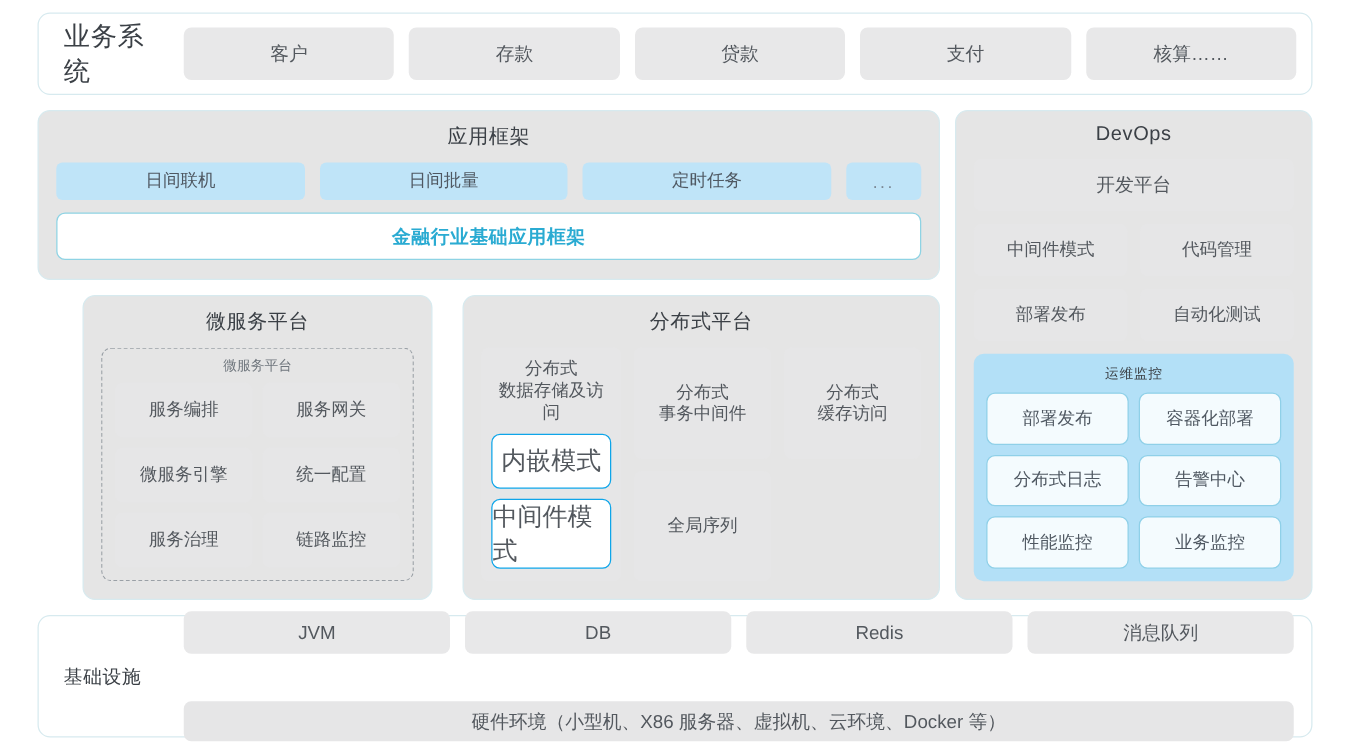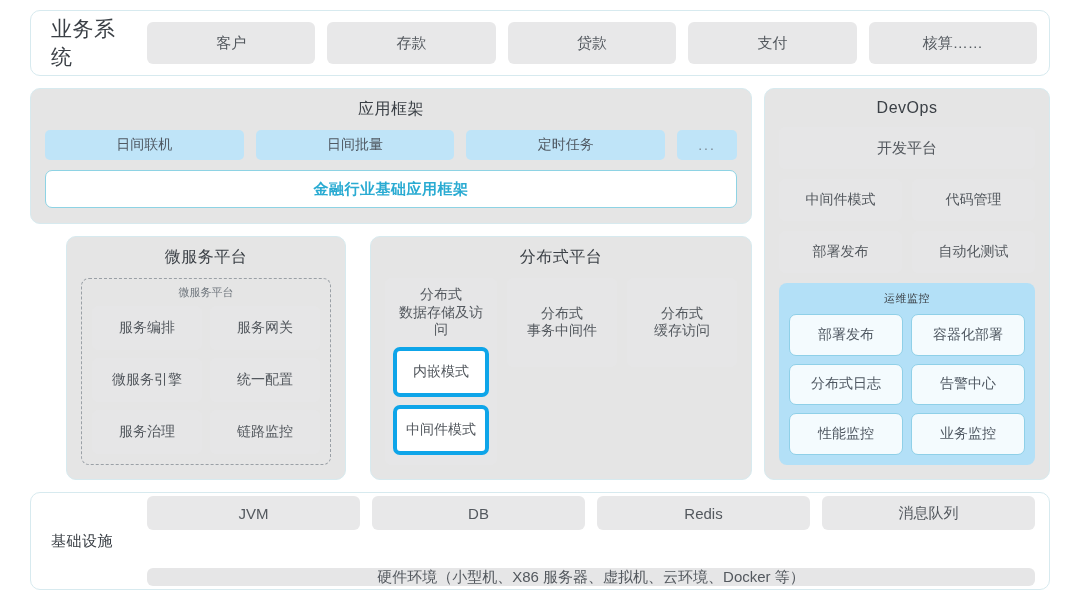--- a/index.html
+++ b/index.html
@@ -141,24 +141,24 @@
     align-items: center;
   }
   .storage-title {
     font-size: 14px; color: #53585e; text-align: center;
     line-height: 1.25; margin-bottom: 8px;
   }
   .sub-white {
     width: 100%;
     flex: 1;
     background: #ffffff;
-    border: 4px solid #0ea5e9;
+    border: 1px solid #0ea5e9;
     border-radius: 7px;
     display: flex; align-items: center; justify-content: center;
-    font-size: 14px; color: #53585e;
+    font-size: 20px; color: #53585e;
     margin-bottom: 8px;
   }
   .sub-white:last-child { margin-bottom: 0; }
 
   
   .devops { flex: 1; display: flex; flex-direction: column; }
   .devops-stack { flex: 1; display: flex; flex-direction: column; gap: 10px; }
   .dev-full {
     height: 42px; flex: none;
     background: #e6e6e7; border-radius: 6px;
@@ -202,21 +202,21 @@
   }
   .infra-label {
     width: 84px; flex: none;
     font-size: 15px; color: #3b4046;
     letter-spacing: .5px;
   }
   .infra-right { flex: 1; display: flex; flex-direction: column; gap: 10px; }
   .infra-top { display: flex; gap: 12px; }
   .infra-top .chip-gray { height: 34px; font-size: 15px; }
   .hw-bar {
-    height: 18px;
+    height: 32px;
     background: #e6e6e7;
     border-radius: 6px;
     display: flex; align-items: center; justify-content: center;
     font-size: 15px; color: #53585e; margin-top: 28px;
   }
 </style>
 </head>
 <body>
 
 <div class="page">
@@ -285,20 +285,21 @@
             </div>
 
 
             <div class="tile-gray">
               <span>
                 <span>分布式</span><br>
                 <span>缓存访问</span>
               </span>
             </div>
 
+            <div class="tile-gray">全局序列</div>
           </div>
         </div>
 
       </div>
     </div>
 
     <div class="mid-right">
       <div class="card devops">
         <div class="card-title">DevOps</div>
         <div class="devops-stack">

